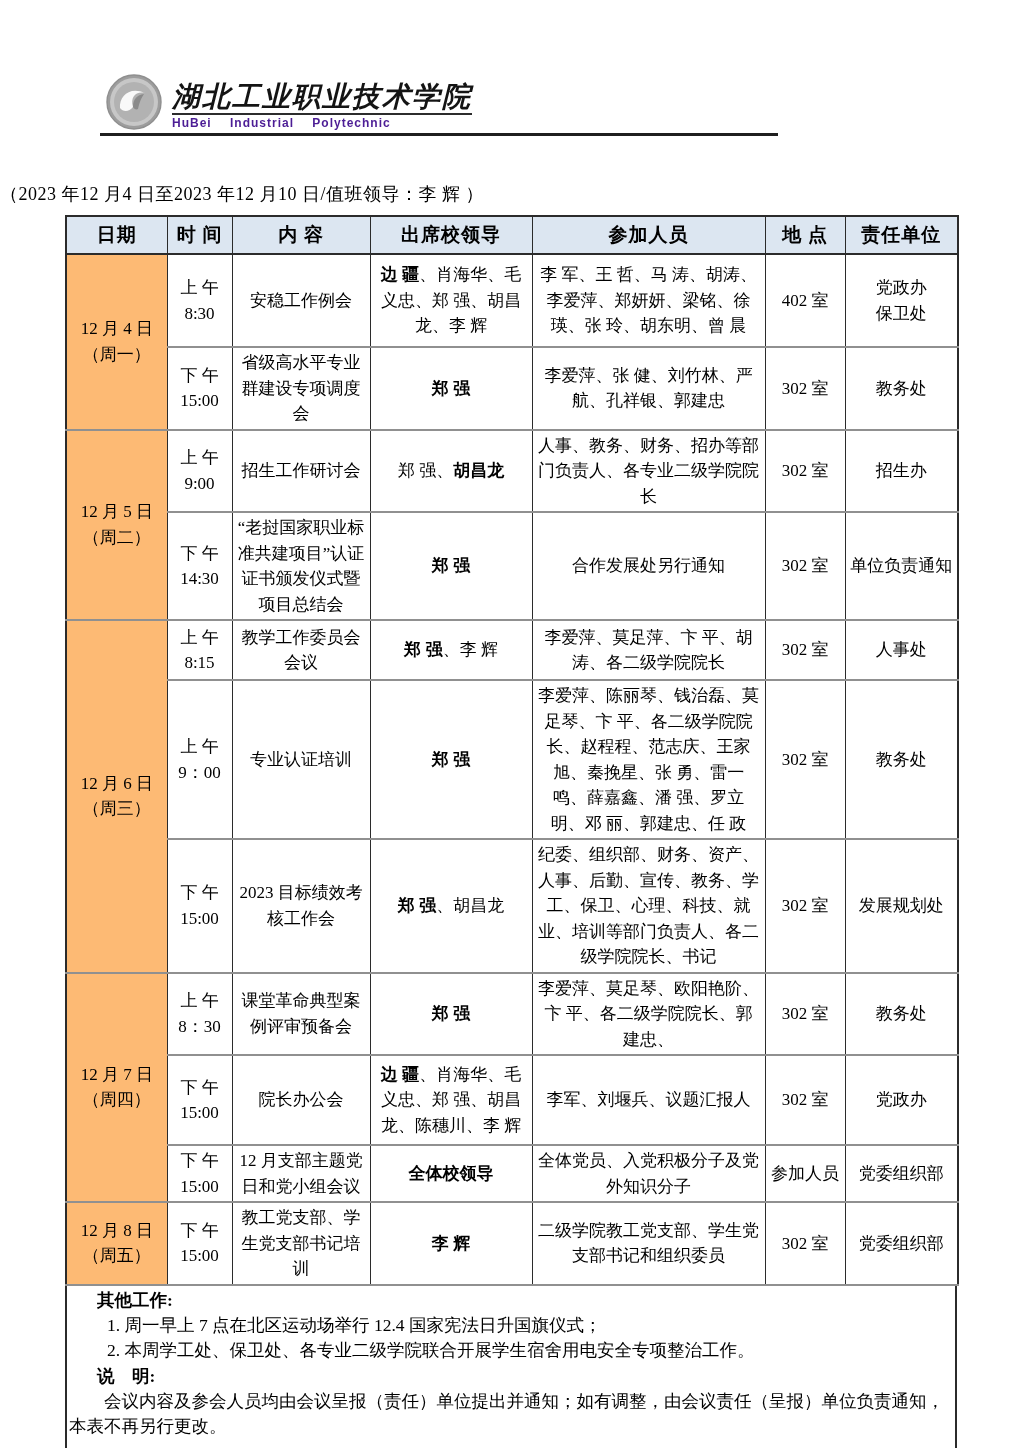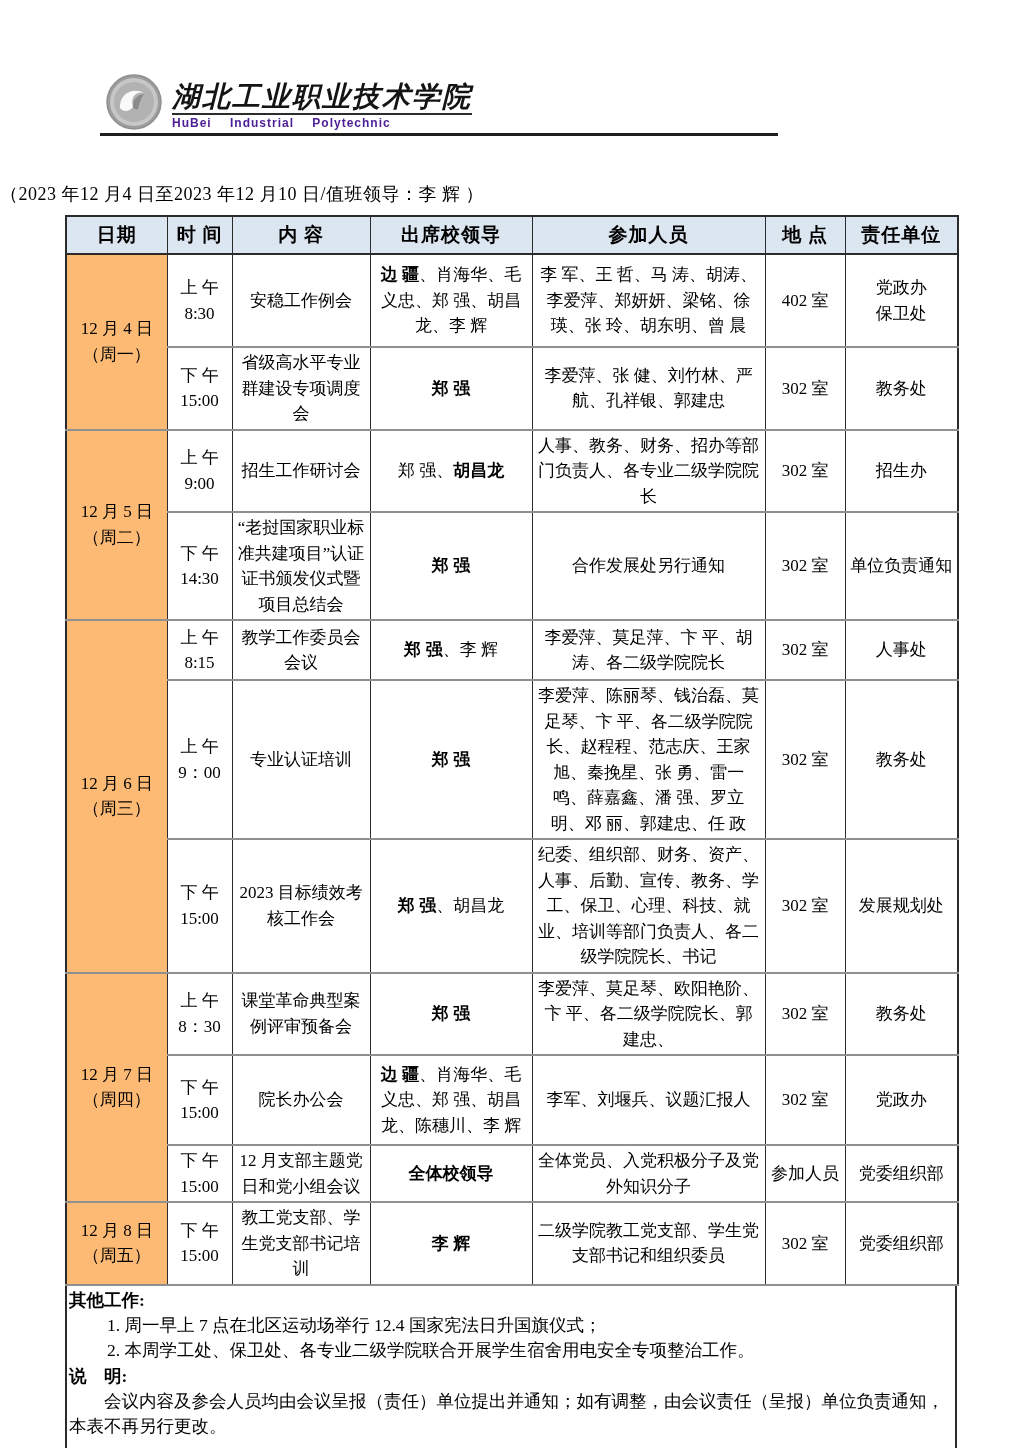--- a/index.html
+++ b/index.html
@@ -60,21 +60,21 @@
   tr.row-6 td { height:115px;margin-left:40px; }
   tr.row-7 td { height:75px; }
   tr.row-8 td { height:90px; }
   tr.row-9 td { height:55px; }
   tr.row-10 td { height:55px; }
   
   .notes-box {
     border:2px solid #2b2b2b; border-top:none; width:892px; min-height:143px;
     padding:2px 6px 8px 2px; font-size:17.5px; line-height:1.45;
   }
-  .notes-label { font-weight:bold; }
+  .notes-label { font-weight:bold;margin-left:28px; }
   .notes-item { padding-left:38px; }
   .notes-note { text-indent:2em; }
 </style>
 </head>
 <body>
 
 <div class="page">
 
   <div class="logo-row">
     <svg class="emblem" viewBox="0 0 56 56">

